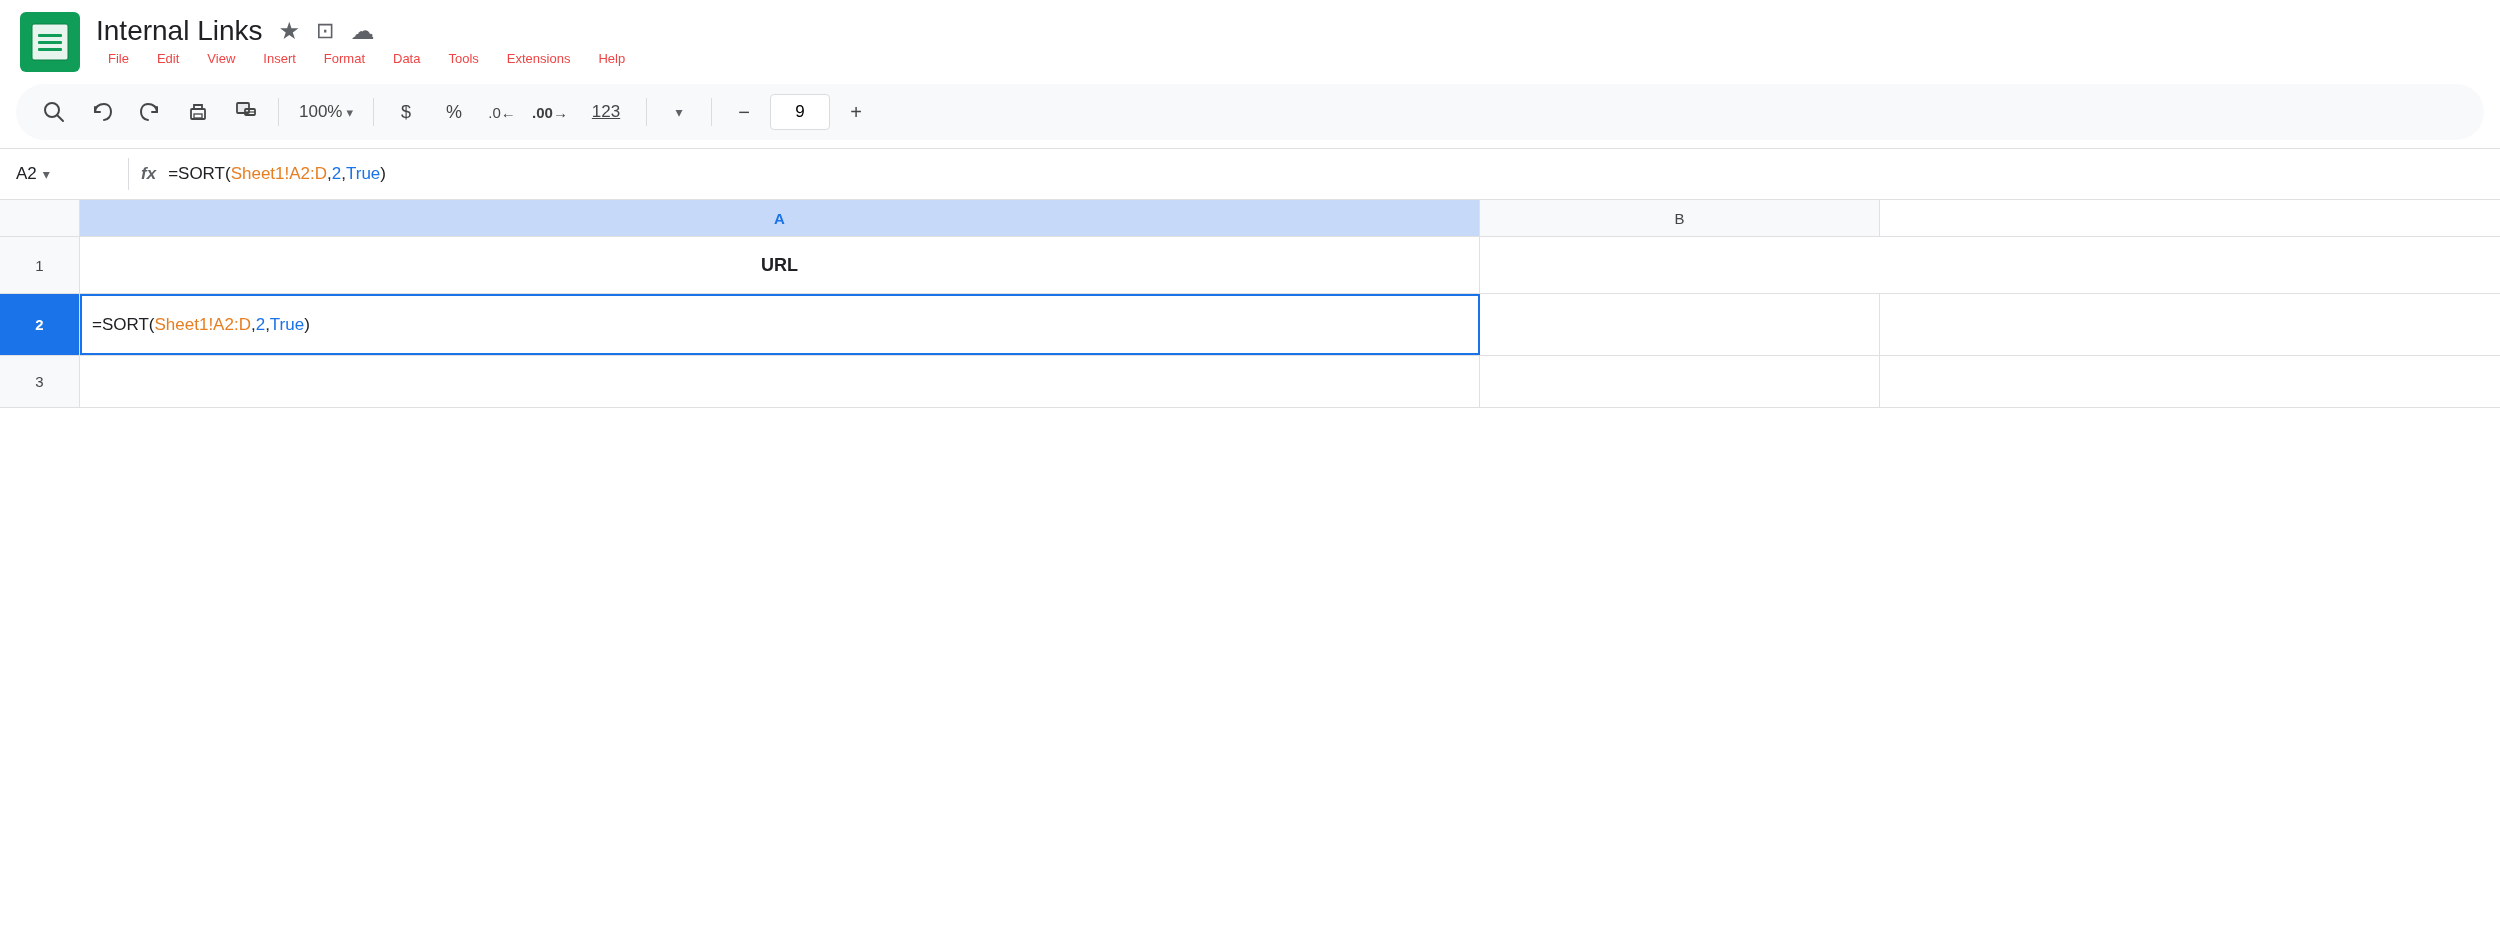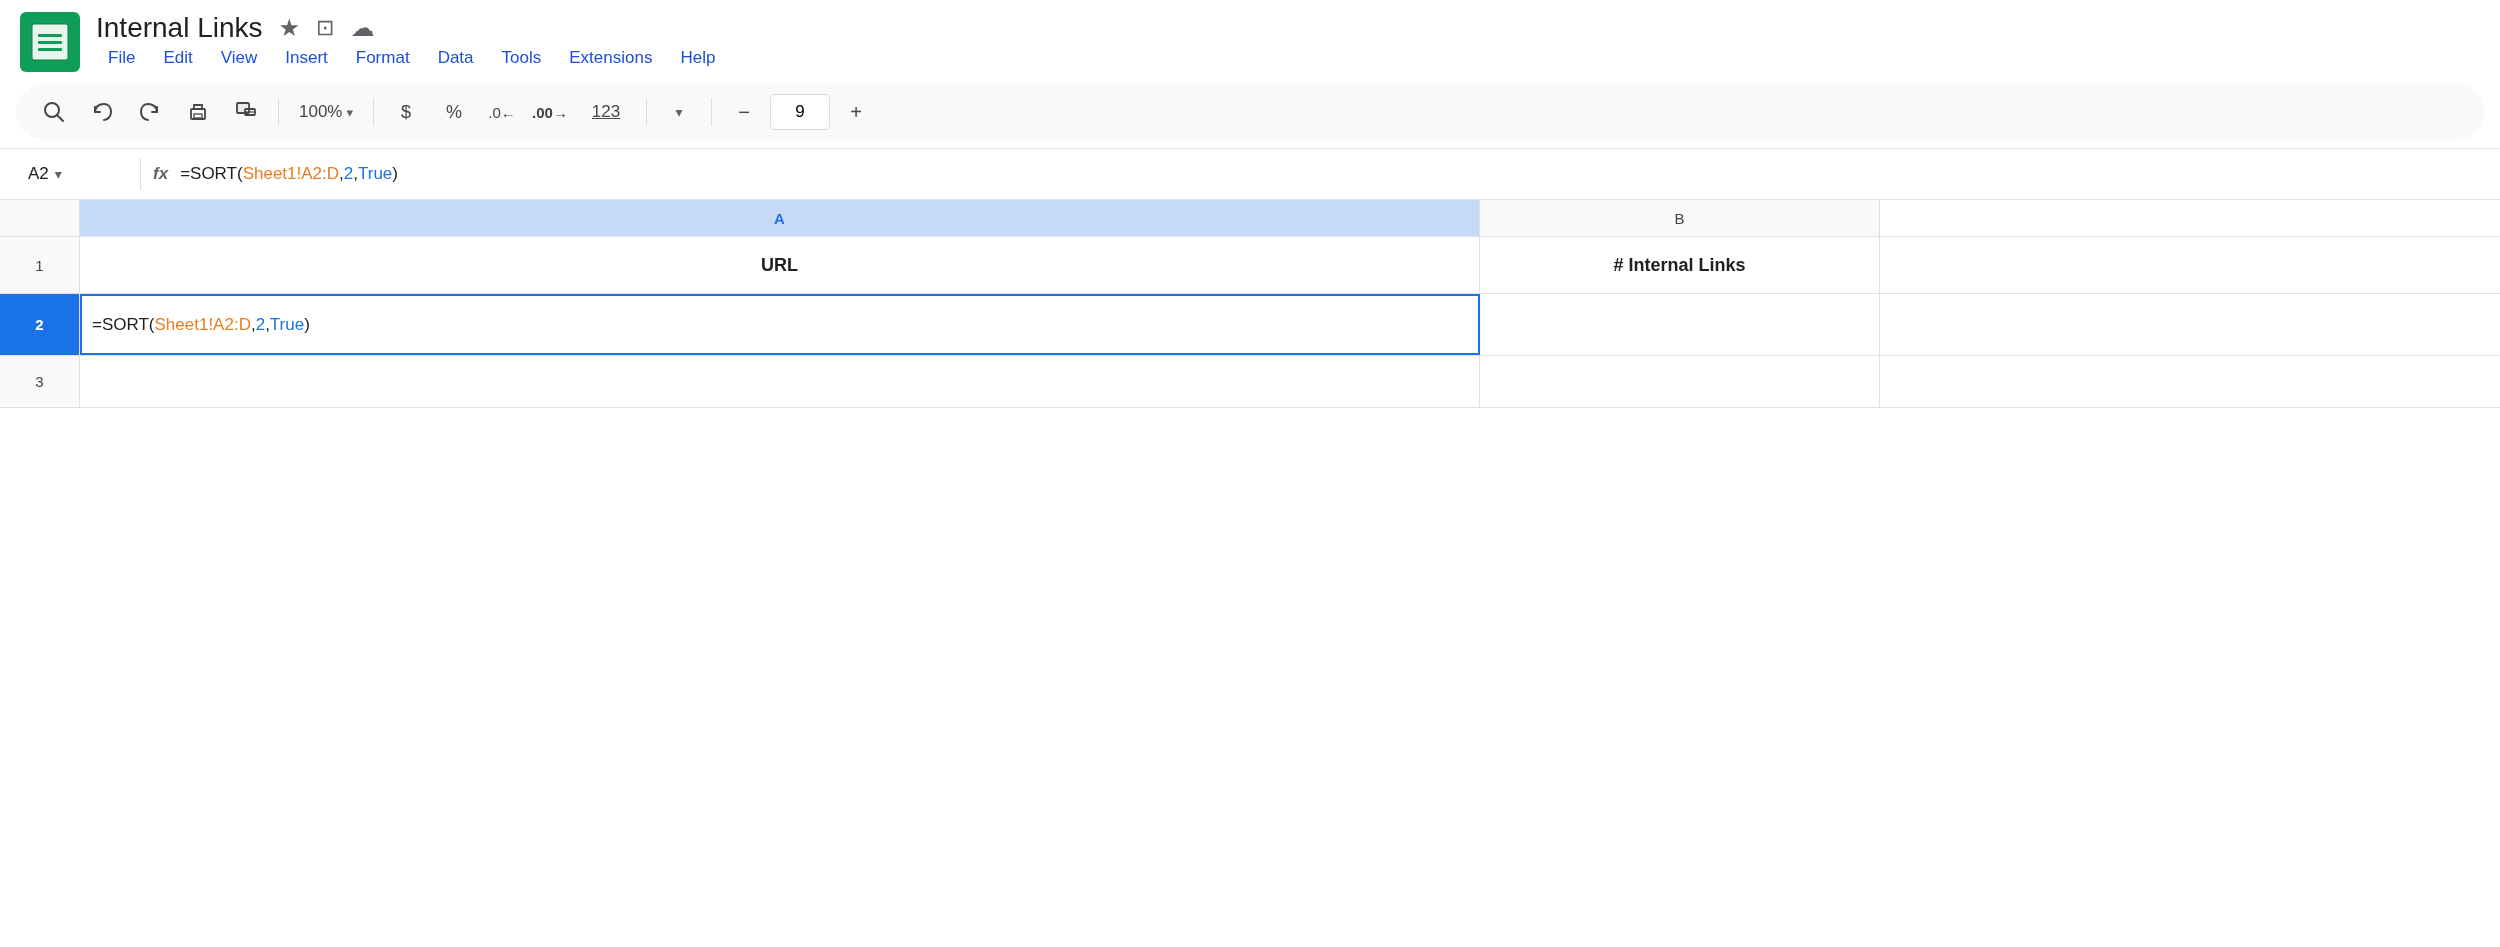--- a/index.html
+++ b/index.html
@@ -50,22 +50,22 @@
       font-size: 24px;
       color: #5f6368;
       cursor: pointer;
     }
     .menu-bar {
       display: flex;
       align-items: center;
       gap: 4px;
     }
     .menu-item {
-      font-size: 17px;
-      color: #1d4ed8;
+      font-size: 13px;
+      color: #ef4444;
       padding: 4px 12px;
       border-radius: 4px;
       cursor: pointer;
     }
 
     
     .toolbar {
       display: flex;
       align-items: center;
       padding: 6px 16px;
@@ -111,21 +111,21 @@
       justify-content: center;
       font-size: 17px;
       cursor: pointer;
       background: #fff;
     }
 
     
     .formula-bar {
       display: flex;
       align-items: center;
-      padding: 6px 28px;
+      padding: 6px 16px;
       border-top: 1px solid #e0e0e0;
       border-bottom: 1px solid #e0e0e0;
       gap: 12px;
       height: 52px;
     }
     .cell-ref {
       display: flex;
       align-items: center;
       gap: 6px;
       min-width: 100px;
@@ -407,23 +407,20 @@
     </div>
   </div>
 
   <div class="sheet-row header-row">
     <div class="row-num">
       <span>1</span>
     </div>
     <div class="cell cell-a">
       <span>URL</span>
     </div>
-    <div class="cell cell-b">
-      <span># Internal Links</span>
-    </div>
   </div>
 
   <div class="sheet-row data-row active-row">
     <div class="row-num selected">
       <span>2</span>
     </div>
     <div class="cell cell-a">
       <div class="formula-cell">
         <span class="f-black">=SORT(</span>
         <span class="f-orange">Sheet1!A2:D</span>

